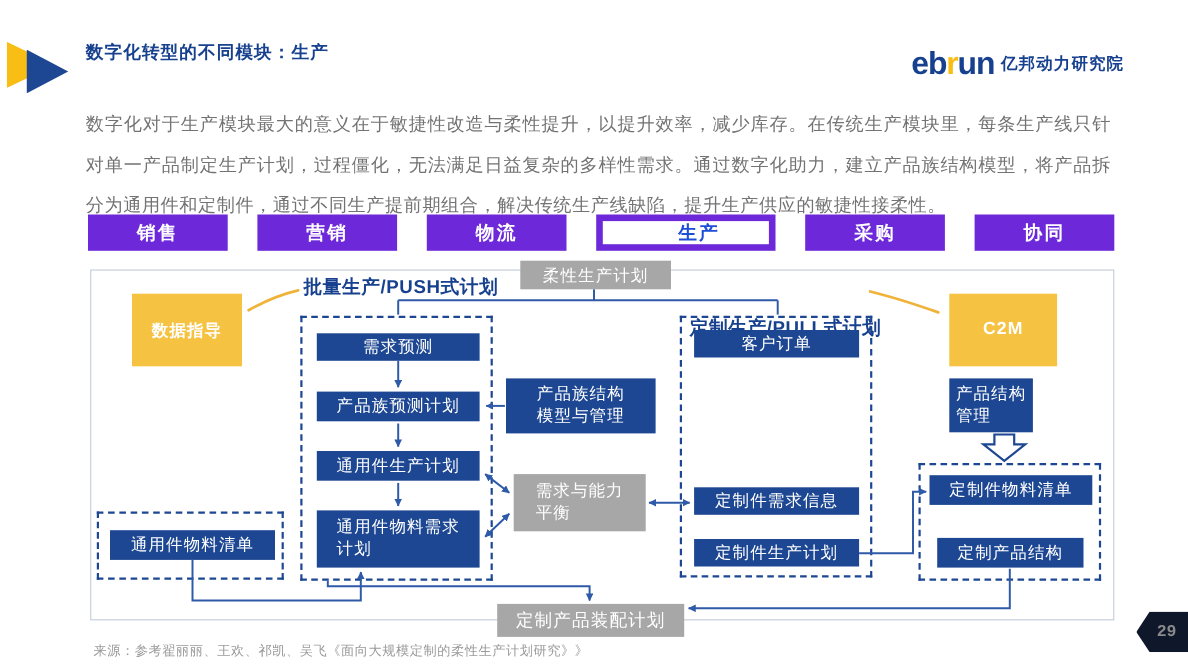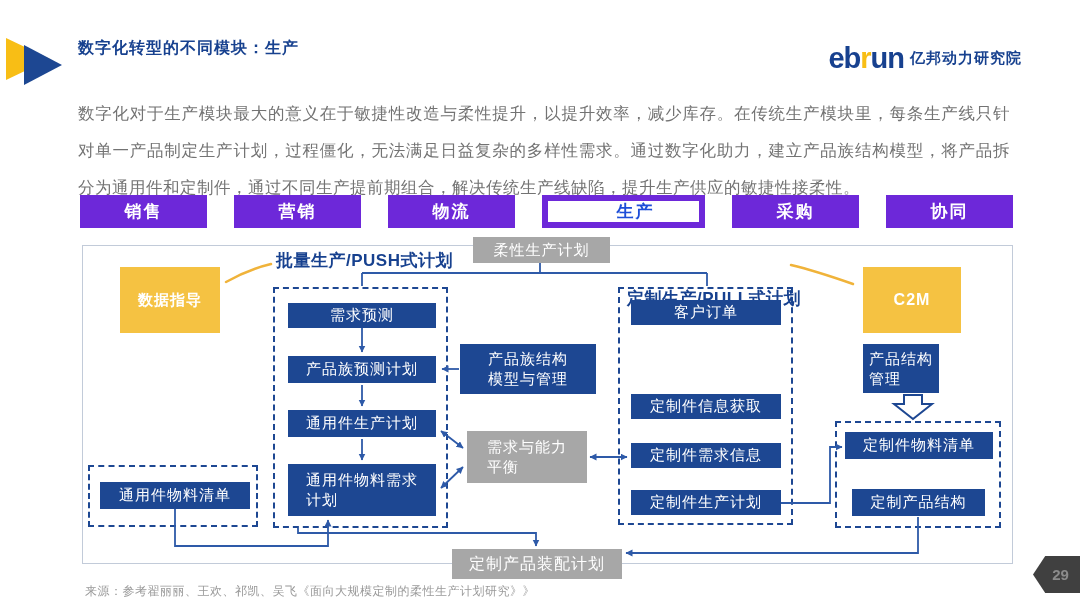--- a/index.html
+++ b/index.html
@@ -45,23 +45,23 @@
   .yellow { background:#F5C242; color:#fff; font-size:15px; font-weight:bold; letter-spacing:1px; }
   .pre { white-space:pre-line; line-height:20px; }
   .dashed { position:absolute; border:2px dashed #1D4792; z-index:1; }
   .branch-label { position:absolute; font-size:17px; font-weight:bold; color:#17418F;
     z-index:3; letter-spacing:0.5px; }
 
   
   .source { position:absolute; left:85px; top:583px; font-size:12px; color:#9A9A9A;
     letter-spacing:0.5px; }
   .pagetag { position:absolute; right:0; top:556px; width:47px; height:37px;
-    background:#404040; color:#8B8B8B; font-size:15px; font-weight:bold;
+    background:#0f172a; color:#8B8B8B; font-size:15px; font-weight:bold;
     display:flex; align-items:center; justify-content:center; padding-left:8px;
-    clip-path:polygon(0 50%,26% 0,100% 0,100% 100%,26% 100%); }
+    clip-path:polygon(0 50%,26% 0,100% 0,100% 100%,26% 100%);font-family:Liberation Mono, monospace; }
 </style>
 </head>
 <body>
 
 <div class="stage">
 
   <div class="hdr-tri tri-yellow"></div>
   <div class="hdr-tri tri-blue"></div>
   <div class="title">数字化转型的不同模块：生产</div>
   <div class="logo">
@@ -140,21 +140,20 @@
   <div class="node blue pre" style="left:288px; top:464px; width:148px; height:52px;">通用件物料需求
 计划</div>
 
   <div class="node blue pre" style="left:460px; top:344px; width:136px; height:50px;">产品族结构
 模型与管理</div>
   <div class="node gray pre" style="left:467px; top:431px; width:120px; height:52px;">需求与能力
 平衡</div>
 
   <div class="dashed" style="left:618px; top:287px; width:175px; height:238px;"></div>
   <div class="node blue" style="left:631px; top:300px; width:150px; height:25px;">客户订单</div>
-  <div class="node blue" style="left:631px; top:394px; width:150px; height:25px;">定制件信息获取</div>
   <div class="node blue" style="left:631px; top:443px; width:150px; height:25px;">定制件需求信息</div>
   <div class="node blue" style="left:631px; top:490px; width:150px; height:25px;">定制件生产计划</div>
 
   <div class="node blue pre" style="left:863px; top:344px; width:76px; height:49px;">产品结构
 管理</div>
   <div class="dashed" style="left:835px; top:421px; width:166px; height:107px;"></div>
   <div class="node blue" style="left:845px; top:432px; width:148px; height:27px;">定制件物料清单</div>
   <div class="node blue" style="left:852px; top:489px; width:133px; height:27px;">定制产品结构</div>
 
   <div class="dashed" style="left:88px; top:465px; width:170px; height:62px;"></div>

